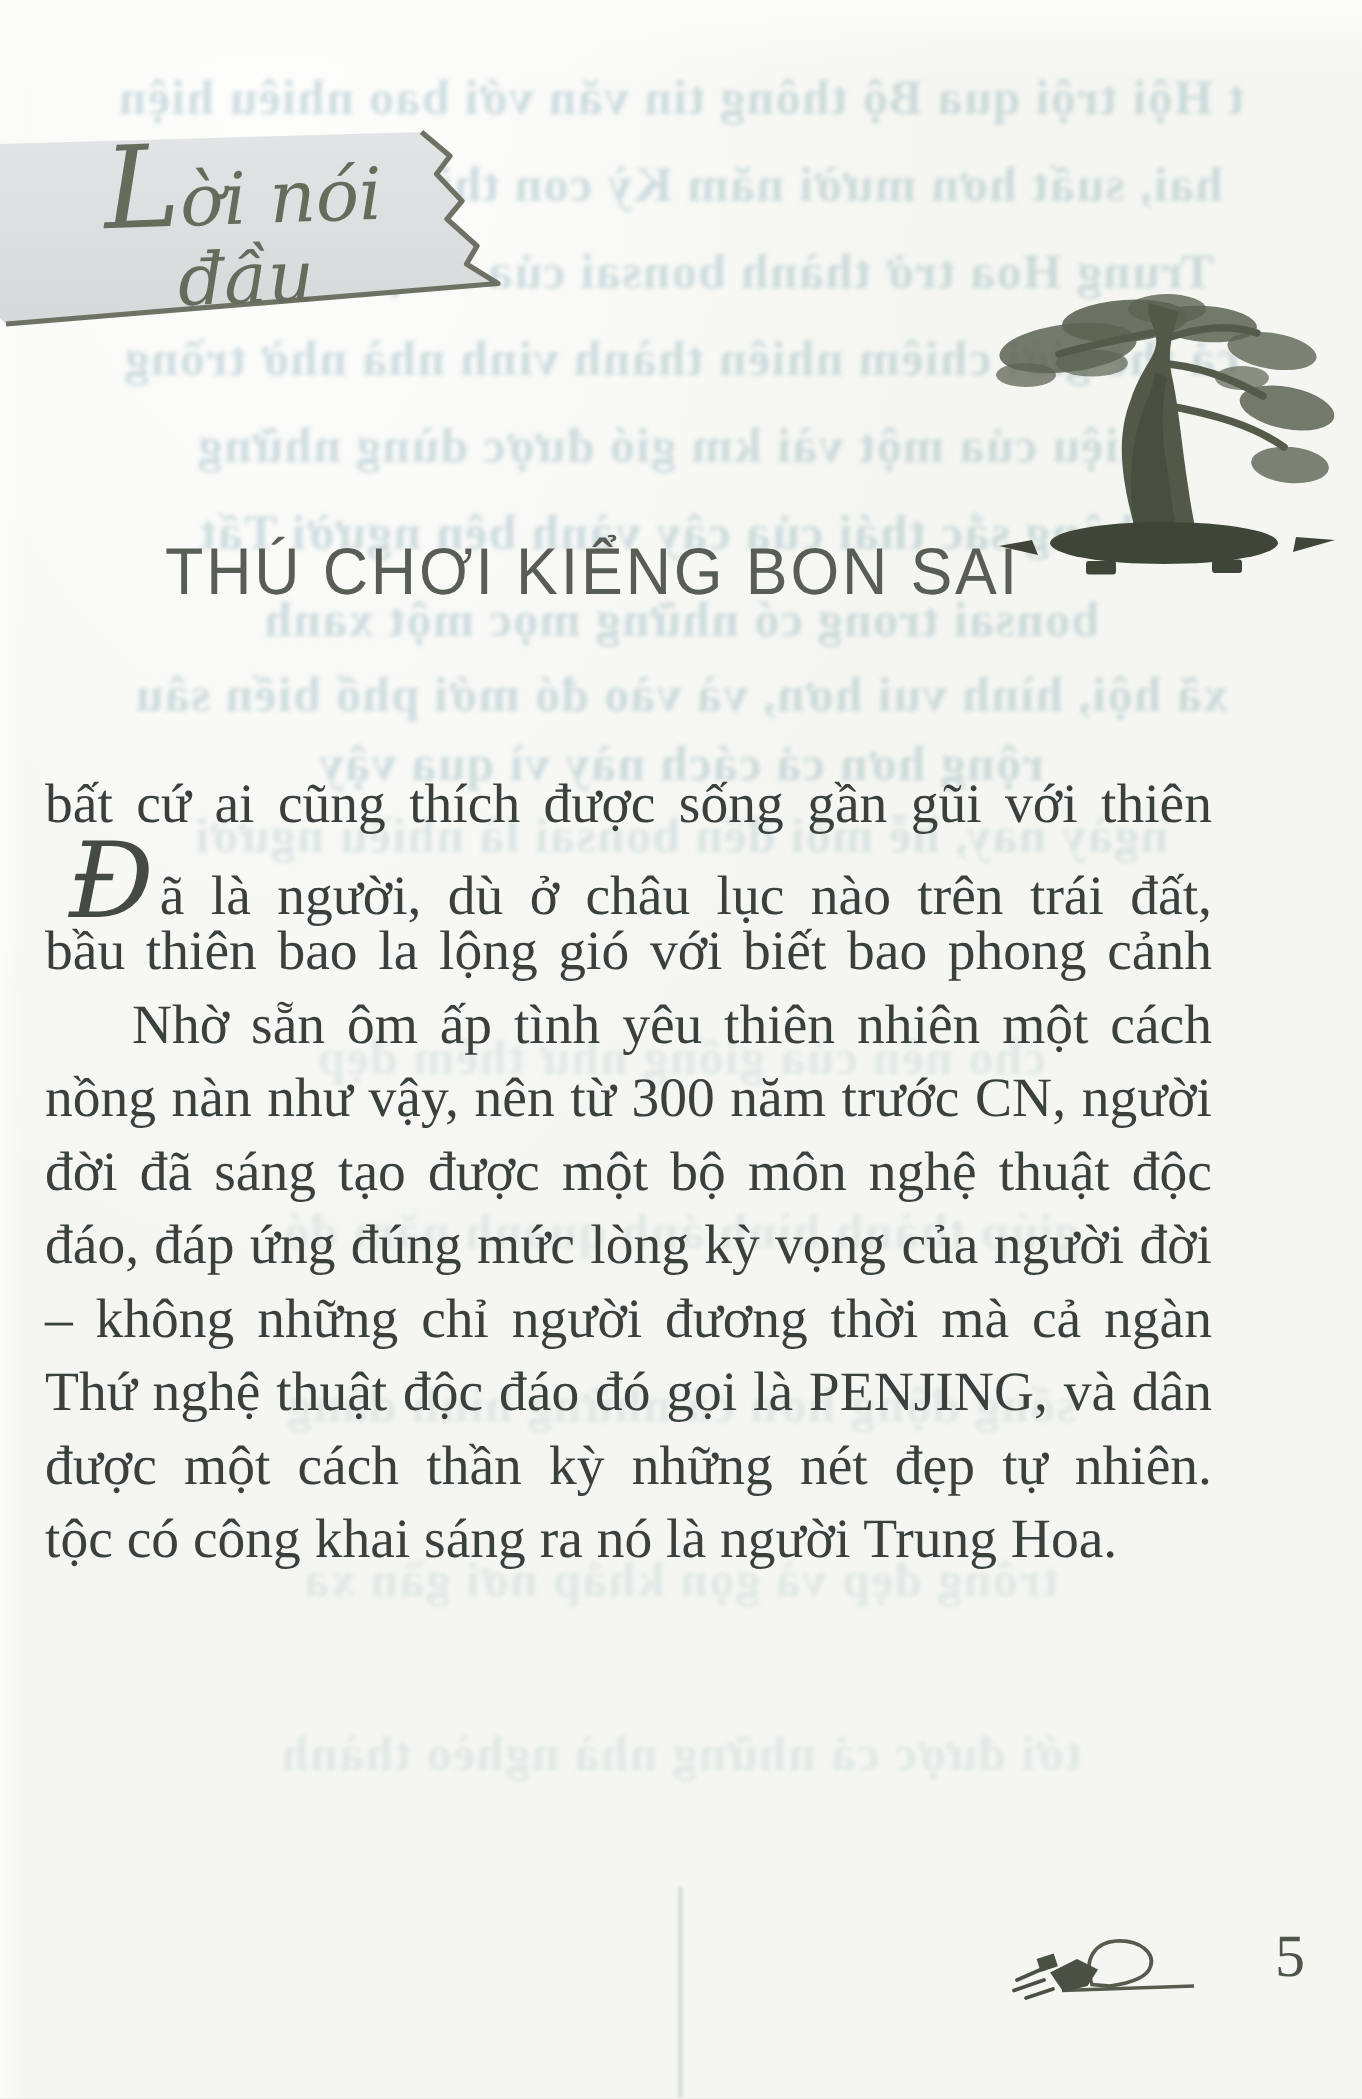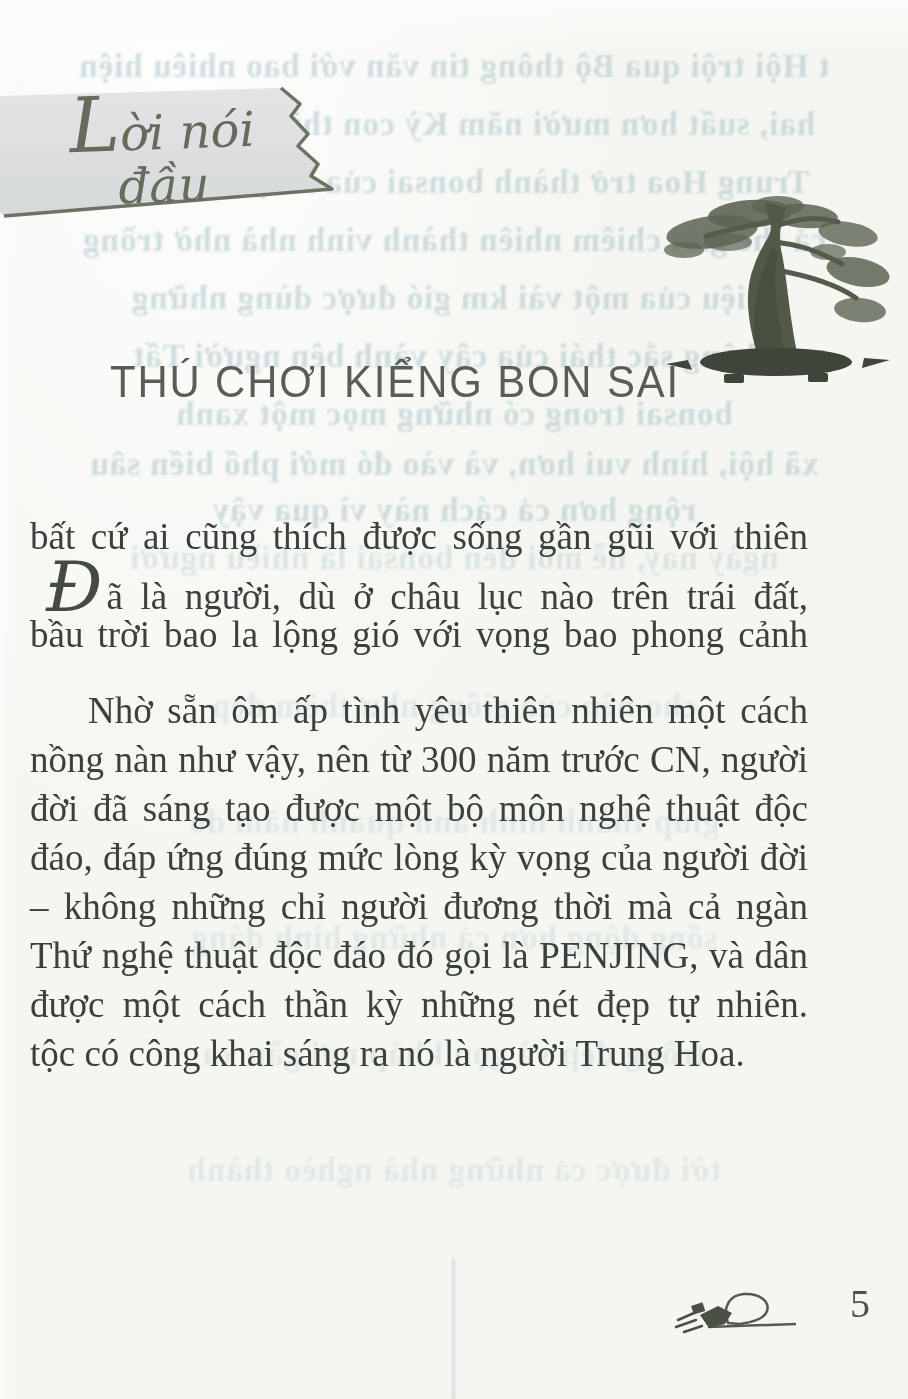--- a/index.html
+++ b/index.html
@@ -50,21 +50,21 @@
 
   
   .body-text{
     position:absolute;left:30px;top:512px;width:778px;
     color:#3a403b;font-size:37px;
   }
   .line{height:49px;line-height:49px;overflow:visible;
         text-align:justify;text-align-last:justify;}
   .line.last{text-align-last:left;}
   .line.ind1{padding-left:16px;}
-  .line.ind2{padding-left:58px;margin-top:27px;}
+  .line.ind2{padding-left:58px;}
   .dropcap{
     font-family:"DejaVu Serif",serif;font-style:italic;
     font-size:70px;line-height:49px;
     position:relative;top:2px;margin-right:4px;color:#444a44;
   }
 
   
   .flourish{position:absolute;left:664px;top:1290px;}
   .page-number{
     position:absolute;left:850px;top:1280px;
@@ -142,21 +142,21 @@
     <path d="M212,180 L238,182 L210,190 Z" fill="#3f4538"></path>
     <rect x="72" y="196" width="20" height="9" rx="2" fill="#3f4538"></rect>
     <rect x="156" y="195" width="20" height="9" rx="2" fill="#3f4538"></rect>
   </svg>
 
   <h1 class="title">THÚ CHƠI KIỂNG BON SAI</h1>
 
   <div class="body-text">
     <div class="line">bất cứ ai cũng thích được sống gần gũi với thiên</div>
     <div class="line ind1"><span class="dropcap">Đ</span><span>ã là người, dù ở châu lục nào trên trái đất,</span></div>
-    <div class="line">bầu trời bao la lộng gió với vọng bao phong cảnh</div>
+    <div class="line">bầu thiên bao la lộng gió với biết bao phong cảnh</div>
 
     <div class="line ind2">Nhờ sẵn ôm ấp tình yêu thiên nhiên một cách</div>
     <div class="line">nồng nàn như vậy, nên từ 300 năm trước CN, người</div>
     <div class="line">đời đã sáng tạo được một bộ môn nghệ thuật độc</div>
     <div class="line">đáo, đáp ứng đúng mức lòng kỳ vọng của người đời</div>
     <div class="line">– không những chỉ người đương thời mà cả ngàn</div>
     <div class="line">Thứ nghệ thuật độc đáo đó gọi là PENJING, và dân</div>
     <div class="line">được một cách thần kỳ những nét đẹp tự nhiên.</div>
     <div class="line last">tộc có công khai sáng ra nó là người Trung Hoa.</div>
   </div>

